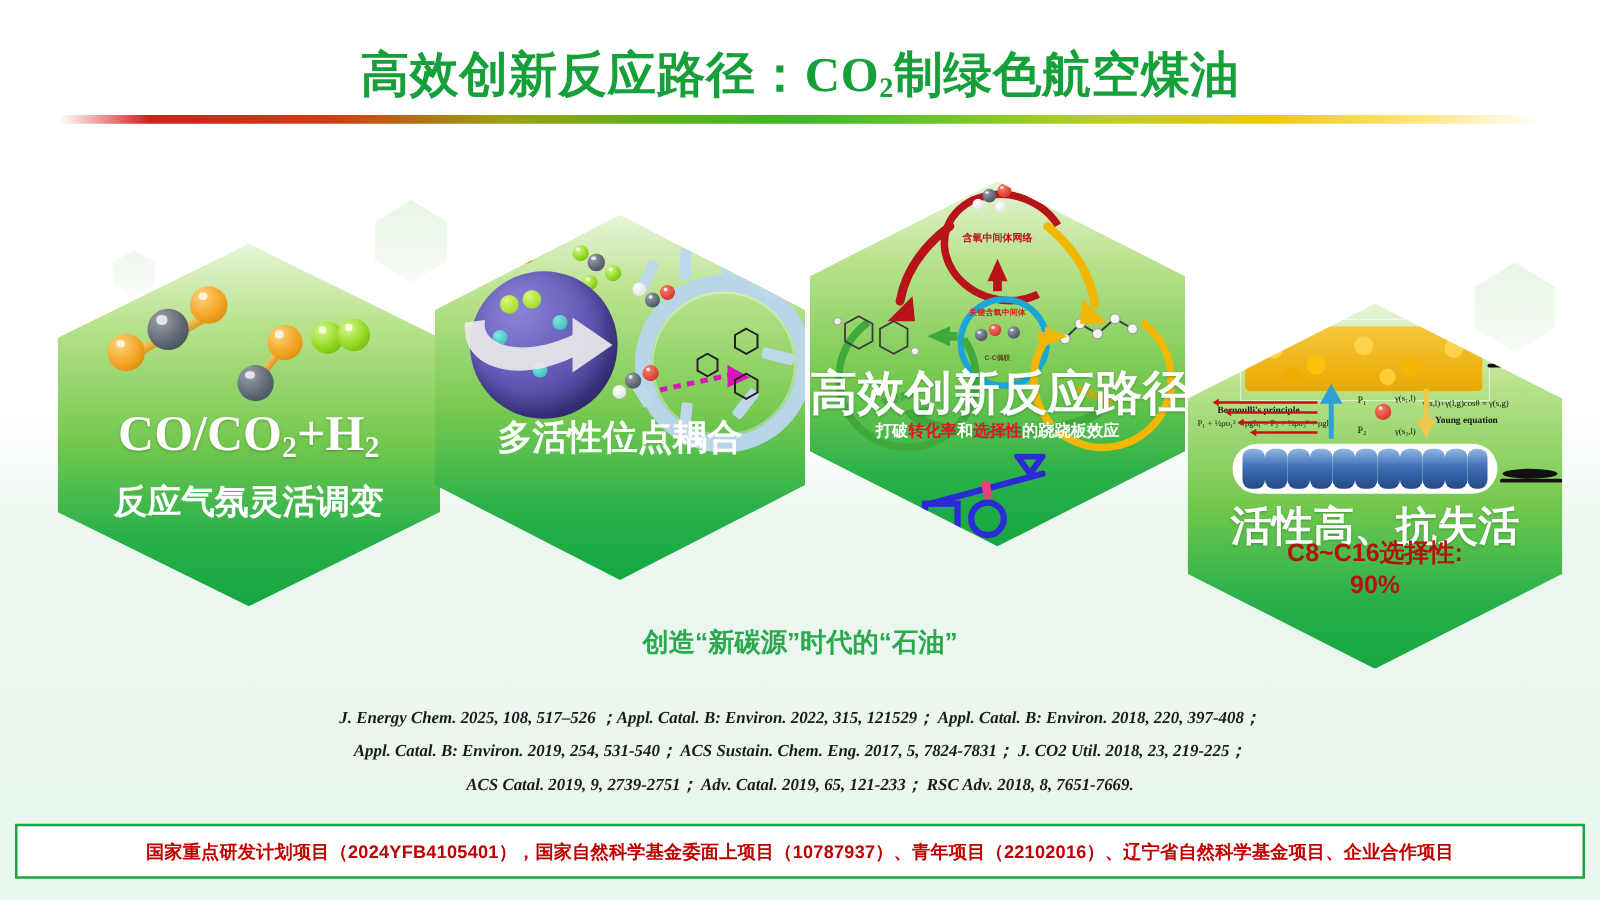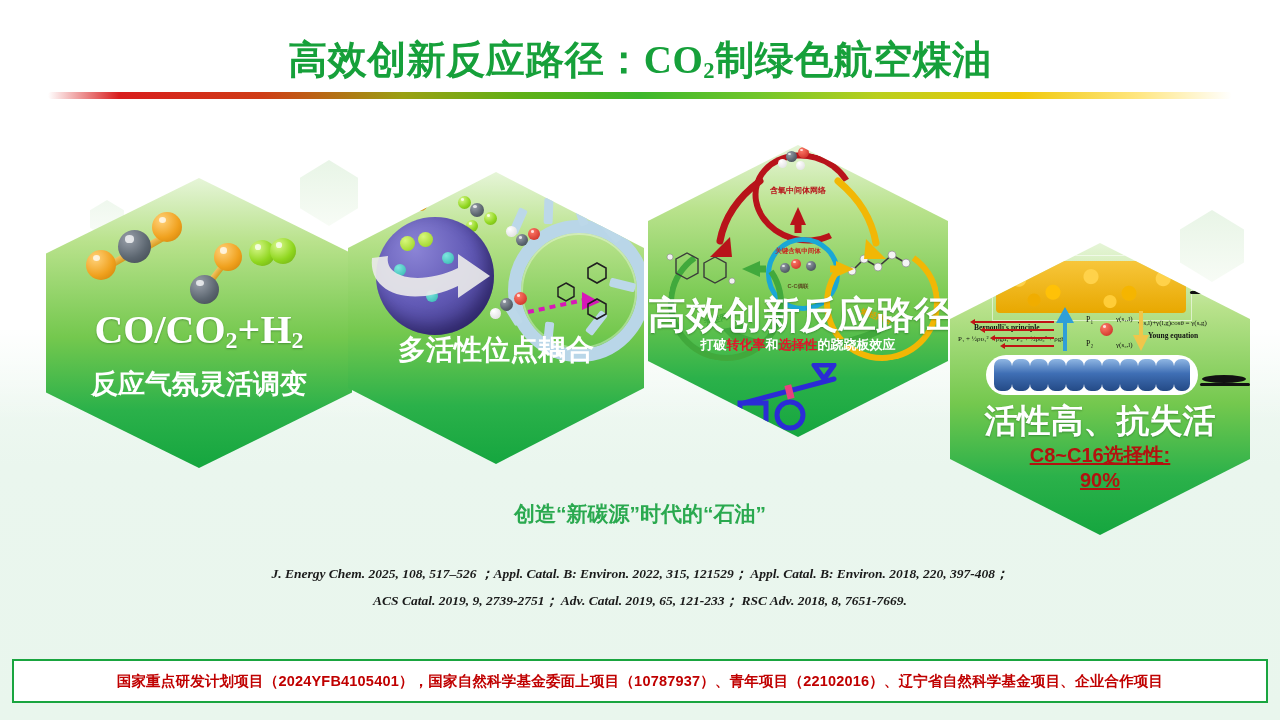--- a/index.html
+++ b/index.html
@@ -170,21 +170,21 @@
   <div class="wm-hex" style="left:300px;top:160px;width:58px;height:66px;"></div>
   <div class="wm-hex" style="left:1020px;top:300px;width:40px;height:46px;"></div>
   <div class="wm-hex" style="left:1180px;top:210px;width:64px;height:72px;"></div>
   <div class="wm-hex" style="left:90px;top:200px;width:34px;height:38px;opacity:.6;"></div>
 
   <div class="title">
     <span>高效创新反应路径：</span><span class="serif">CO</span><sub>2</sub><span>制绿色航空煤油</span>
   </div>
   <div class="rule"></div>
 
-  <div class="hex" style="left:46px;top:178px;width:306px;height:290px;">
+  <div class="hex" style="left:46px;top:195px;width:306px;height:290px;">
     <div class="hex-inner">
 
       <div class="bond" style="left:59px;top:78px;width:30px;height:7px;transform:rotate(-30deg);"></div>
       <div class="bond" style="left:97px;top:59px;width:30px;height:7px;transform:rotate(-30deg);"></div>
       <div class="atom a-o" style="left:40px;top:72px;width:30px;height:30px;"></div>
       <div class="atom a-c" style="left:72px;top:52px;width:33px;height:33px;"></div>
       <div class="atom a-o" style="left:106px;top:34px;width:30px;height:30px;"></div>
 
       <div class="bond" style="left:160px;top:92px;width:22px;height:6px;transform:rotate(-52deg);"></div>
       <div class="atom a-c" style="left:144px;top:97px;width:29px;height:29px;"></div>
@@ -368,30 +368,31 @@
       <div class="rod" style="left:152px;top:116px;width:18px;height:32px;"></div>
       <div class="rod" style="left:170px;top:116px;width:18px;height:32px;"></div>
       <div class="rod" style="left:188px;top:116px;width:18px;height:32px;"></div>
       <div class="rod" style="left:206px;top:116px;width:18px;height:32px;"></div>
       <div class="rod" style="left:224px;top:116px;width:16px;height:32px;"></div>
 
       <div class="surfline" style="left:250px;top:140px;width:50px;"></div>
       <div class="droplet" style="left:252px;top:132px;width:44px;height:8px;border-radius:50%;"></div>
     </div>
     <div class="panel-title" style="top:160px;font-size:33px;">活性高、抗失活</div>
-    <div class="panel-sub" style="top:200px;font-size:20px;color:#b3120f;text-shadow:none;line-height:1.25;text-decoration:underline;">
+    <div class="panel-sub" style="top:188px;font-size:20px;color:#b3120f;text-shadow:none;line-height:1.25;">
       <span>C8~C16选择性:</span><br>
       <span>90%</span>
     </div>
   </div>
 
   <div class="center-sub">创造“新碳源”时代的“石油”</div>
 
   <div class="refs">
     <div class="ref-line">J. Energy Chem. 2025, 108, 517–526 ；Appl. Catal. B: Environ. 2022, 315, 121529； Appl. Catal. B: Environ. 2018, 220, 397-408；</div>
+    <div class="ref-line">Appl. Catal. B: Environ. 2019, 254, 531-540； ACS Sustain. Chem. Eng. 2017, 5, 7824-7831； J. CO2 Util. 2018, 23, 219-225；</div>
     <div class="ref-line">ACS Catal. 2019, 9, 2739-2751； Adv. Catal. 2019, 65, 121-233； RSC Adv. 2018, 8, 7651-7669.</div>
   </div>
 
   <div class="banner">
     <span class="banner-text">国家重点研发计划项目（2024YFB4105401），国家自然科学基金委面上项目（10787937）、青年项目（22102016）、辽宁省自然科学基金项目、企业合作项目</span>
   </div>
 
 </div>
 
 </body></html>

